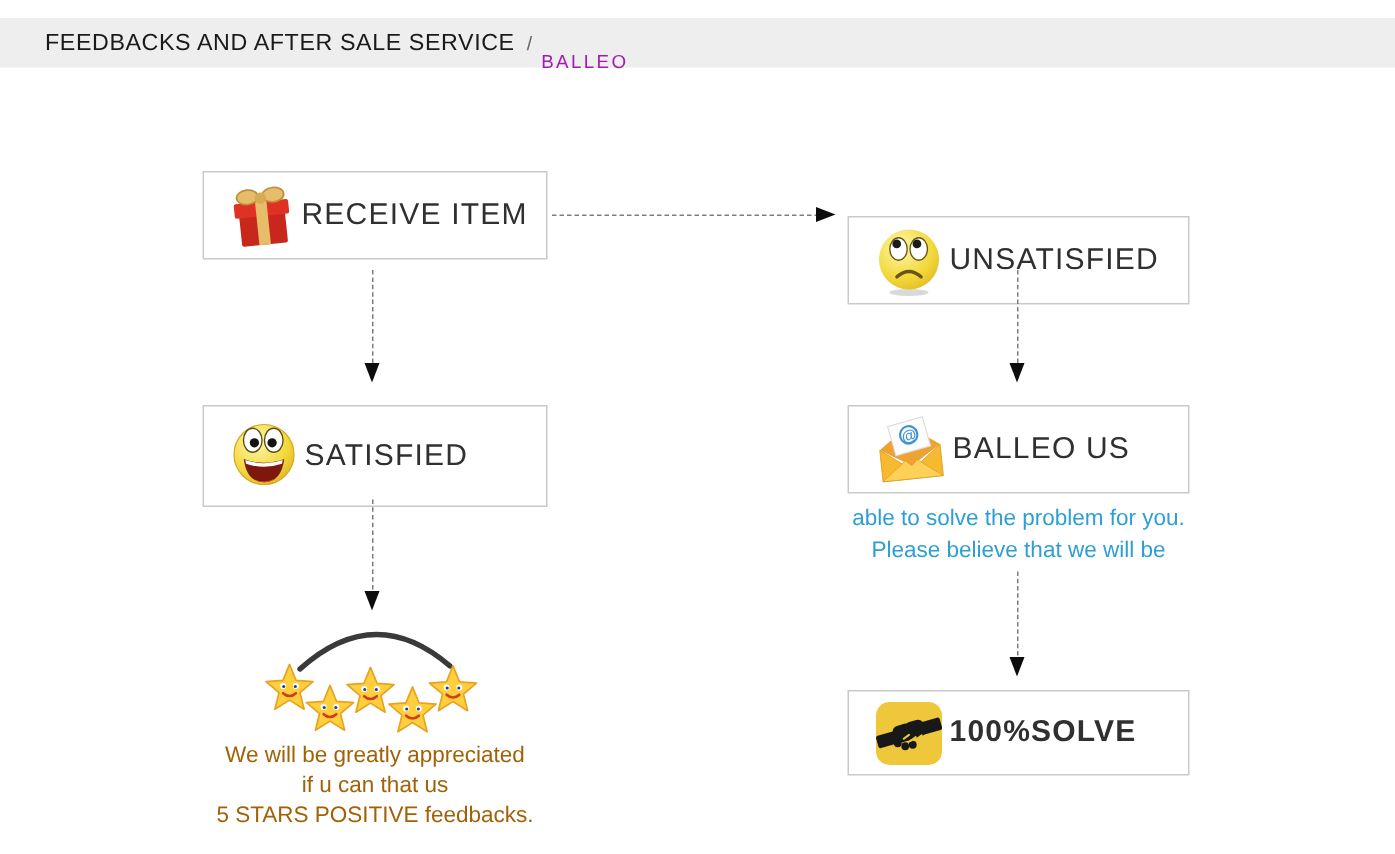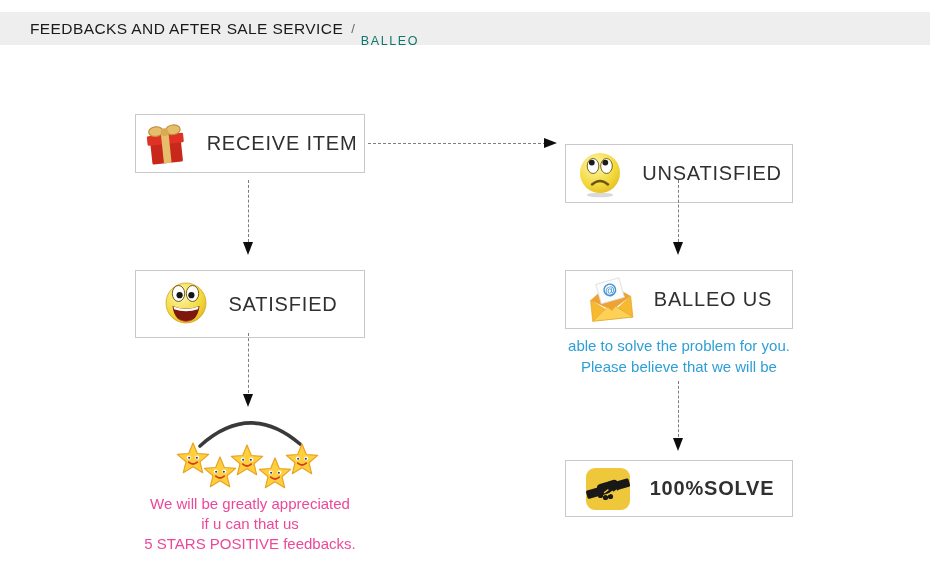--- a/index.html
+++ b/index.html
@@ -8,47 +8,48 @@
     font-family:"Liberation Sans",sans-serif;overflow:hidden;
   }
   
   .header-bar{
     position:absolute;left:0;top:12px;width:930px;height:33px;
     background:#eeeeee;display:flex;align-items:center;
     padding-left:30px;box-sizing:border-box;
   }
   .header-title{font-size:15.5px;color:#1a1a1a;letter-spacing:.4px;}
   .header-sep{font-size:13px;color:#666;margin:0 6px 0 8px;}
-  .header-brand{font-size:12.5px;color:#0f766e;letter-spacing:1.6px;margin-top:24px;}
+  .header-brand{font-size:12.5px;color:#a21caf;letter-spacing:1.6px;margin-top:24px;}
 
   
   .node{
     position:absolute;background:#fff;border:1px solid #c9c9c9;
-    display:flex;align-items:center;justify-content:center;gap:18px;
+    display:flex;align-items:center;gap:3px;
     box-sizing:border-box;
+    padding-left:16px;
   }
   .node-label{font-size:20px;color:#303030;letter-spacing:.8px;white-space:nowrap;}
   .node-icon{display:block;flex:0 0 auto;}
 
   
   .dash-h{position:absolute;height:0;border-top:1px dashed #7d7d7d;}
   .dash-v{position:absolute;width:0;border-left:1px dashed #7d7d7d;}
   .head-right{position:absolute;width:0;height:0;
     border-left:13px solid #0d0d0d;border-top:5.5px solid transparent;border-bottom:5.5px solid transparent;}
   .head-down{position:absolute;width:0;height:0;
     border-top:13px solid #0d0d0d;border-left:5.5px solid transparent;border-right:5.5px solid transparent;}
 
   
   .contact-note{
     position:absolute;left:529px;top:335px;width:300px;text-align:center;
     font-size:15px;line-height:21px;color:#2e9fd6;
   }
   .feedback-note{
     position:absolute;left:100px;top:494px;width:300px;text-align:center;
-    font-size:15px;line-height:20px;color:#ec4899;
+    font-size:15px;line-height:20px;color:#a16207;
   }
   .star{position:absolute;width:34px;height:34px;}
   .arc{position:absolute;left:196px;top:417px;}
 </style>
 </head>
 <body>
 
 <div class="header-bar">
   <span class="header-title">FEEDBACKS AND AFTER SALE SERVICE</span>
   <span class="header-sep">/</span>

